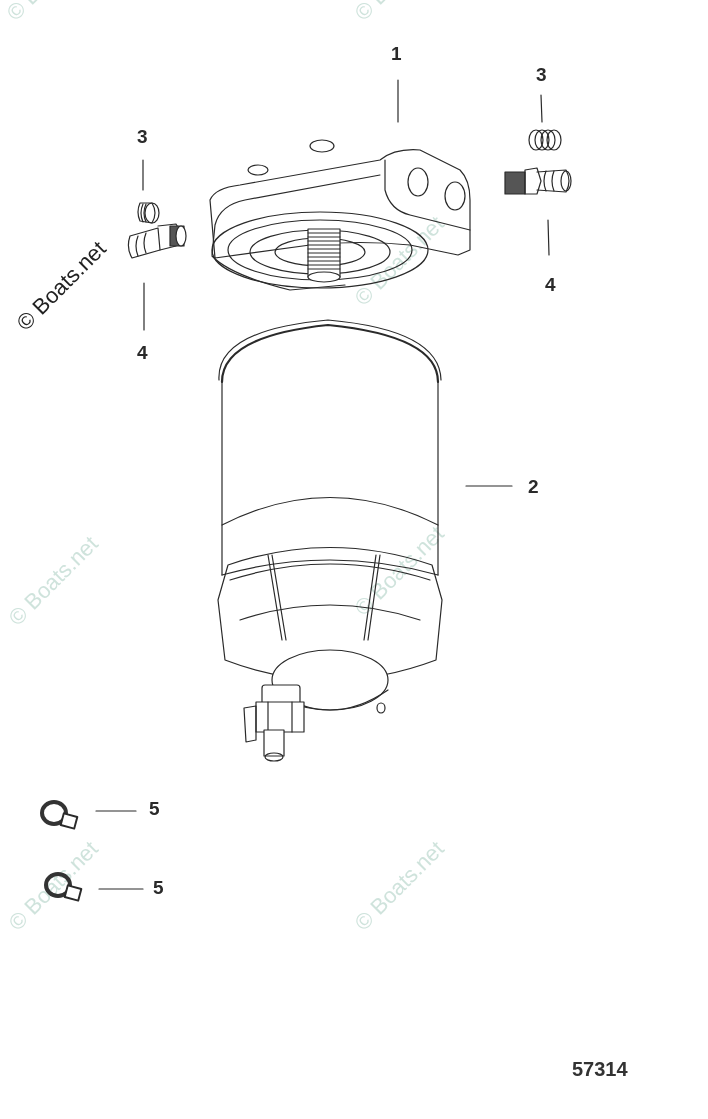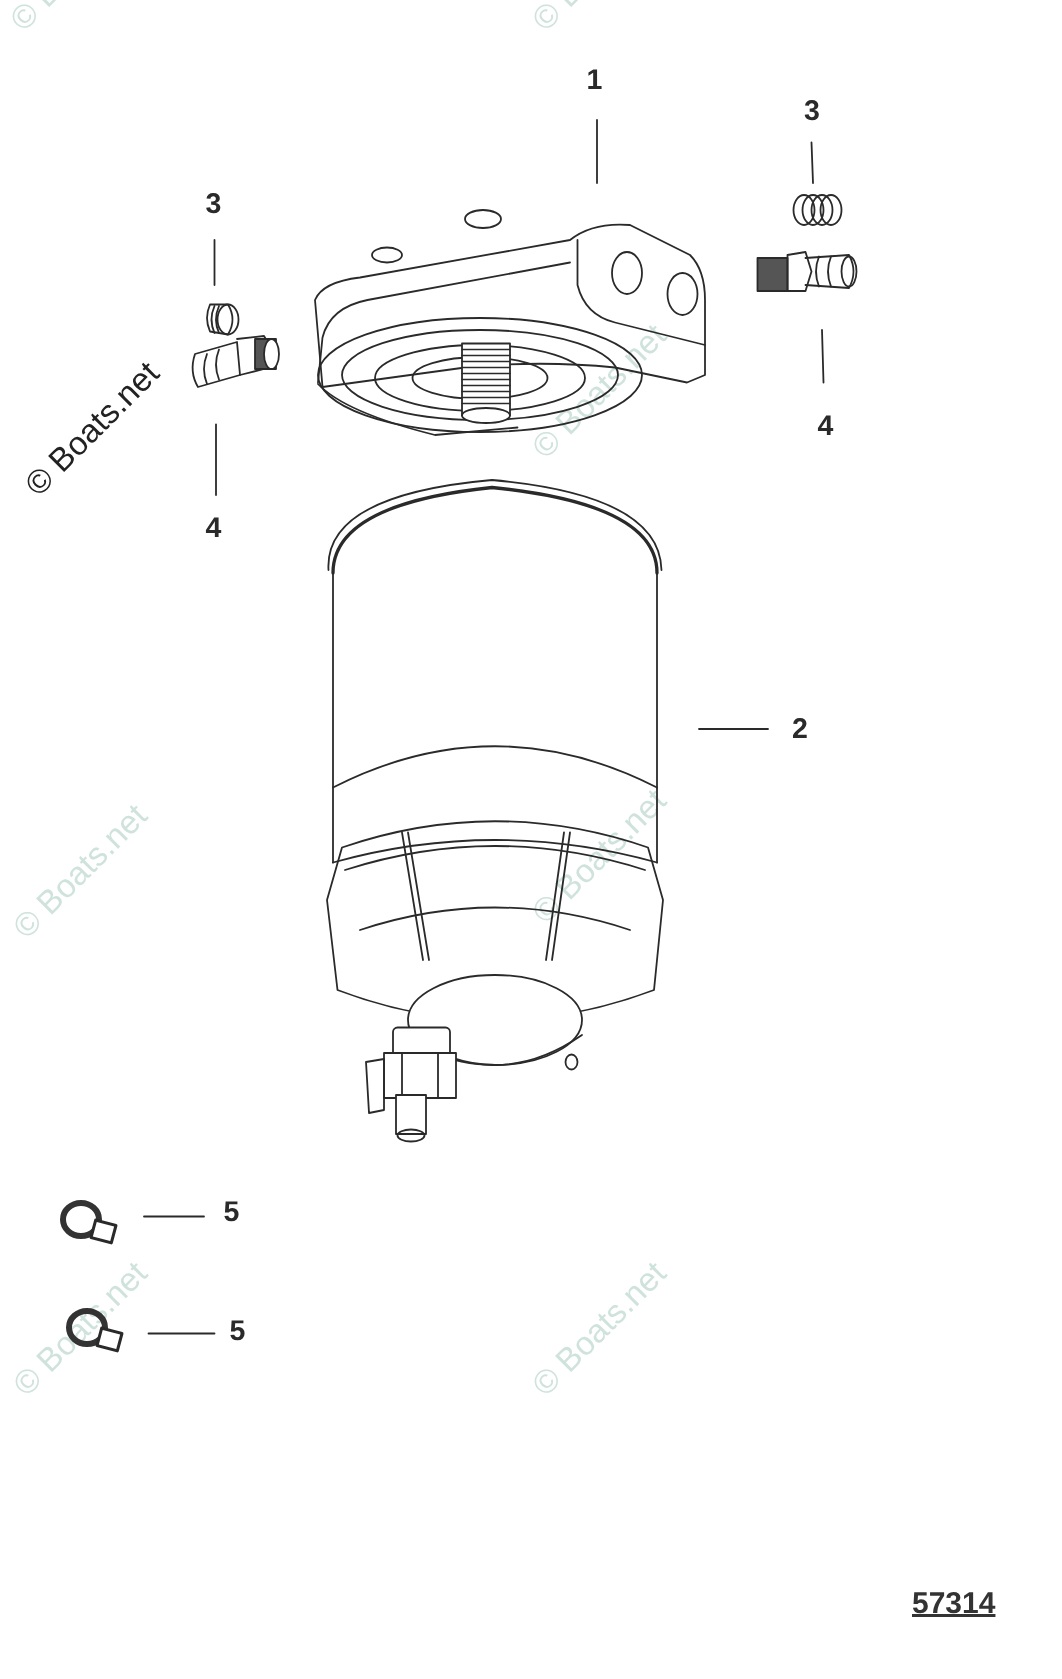--- a/index.html
+++ b/index.html
@@ -145,14 +145,14 @@
 
   <div class="callout" style="left:391px; top:44px;">1</div>
   <div class="callout" style="left:536px; top:65px;">3</div>
   <div class="callout" style="left:137px; top:127px;">3</div>
   <div class="callout" style="left:545px; top:275px;">4</div>
   <div class="callout" style="left:137px; top:343px;">4</div>
   <div class="callout" style="left:528px; top:477px;">2</div>
   <div class="callout" style="left:149px; top:799px;">5</div>
   <div class="callout" style="left:153px; top:878px;">5</div>
 
-  <div class="figure-number" style="left:608px; top:1059px;text-decoration:underline;">57314</div>
+  <div class="figure-number" style="left:572px; top:1059px;">57314</div>
 </div>
 
 </body></html>

